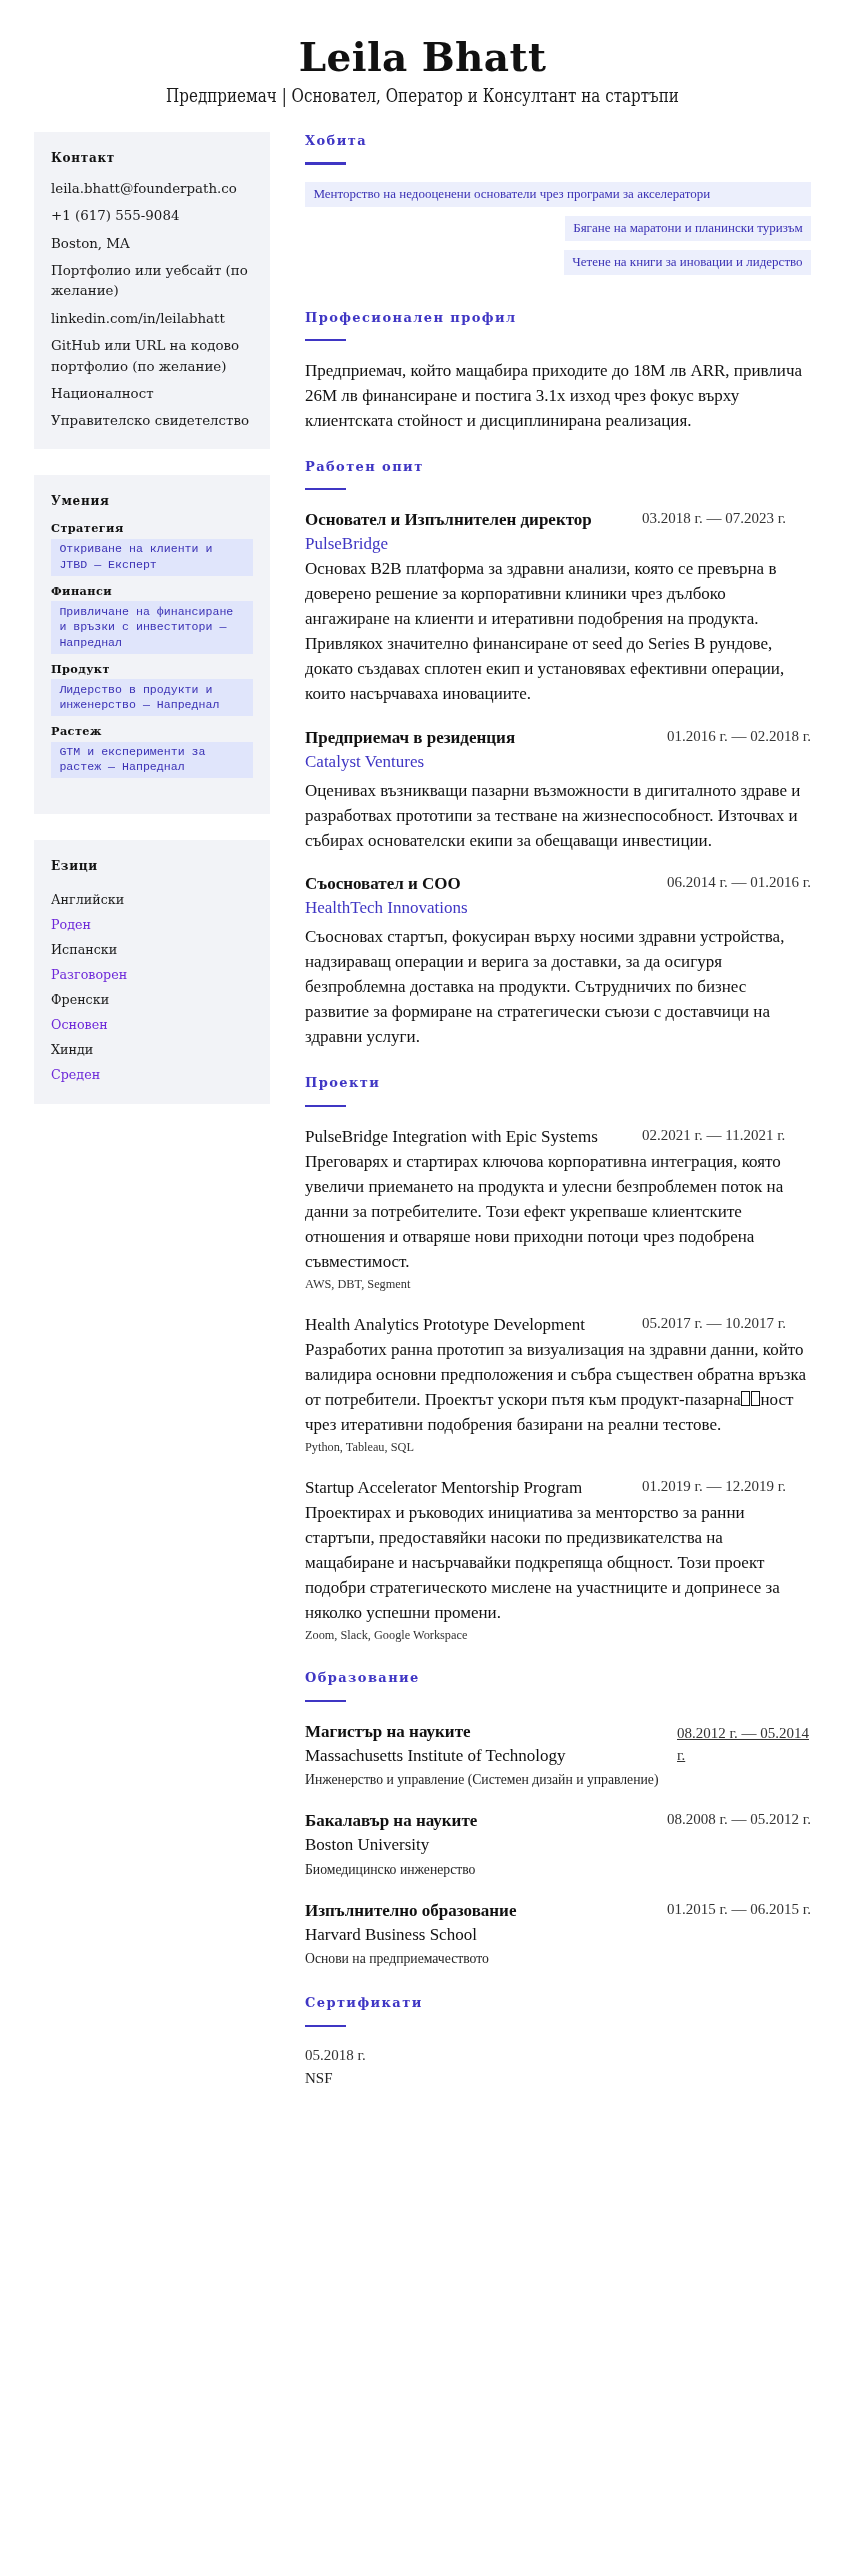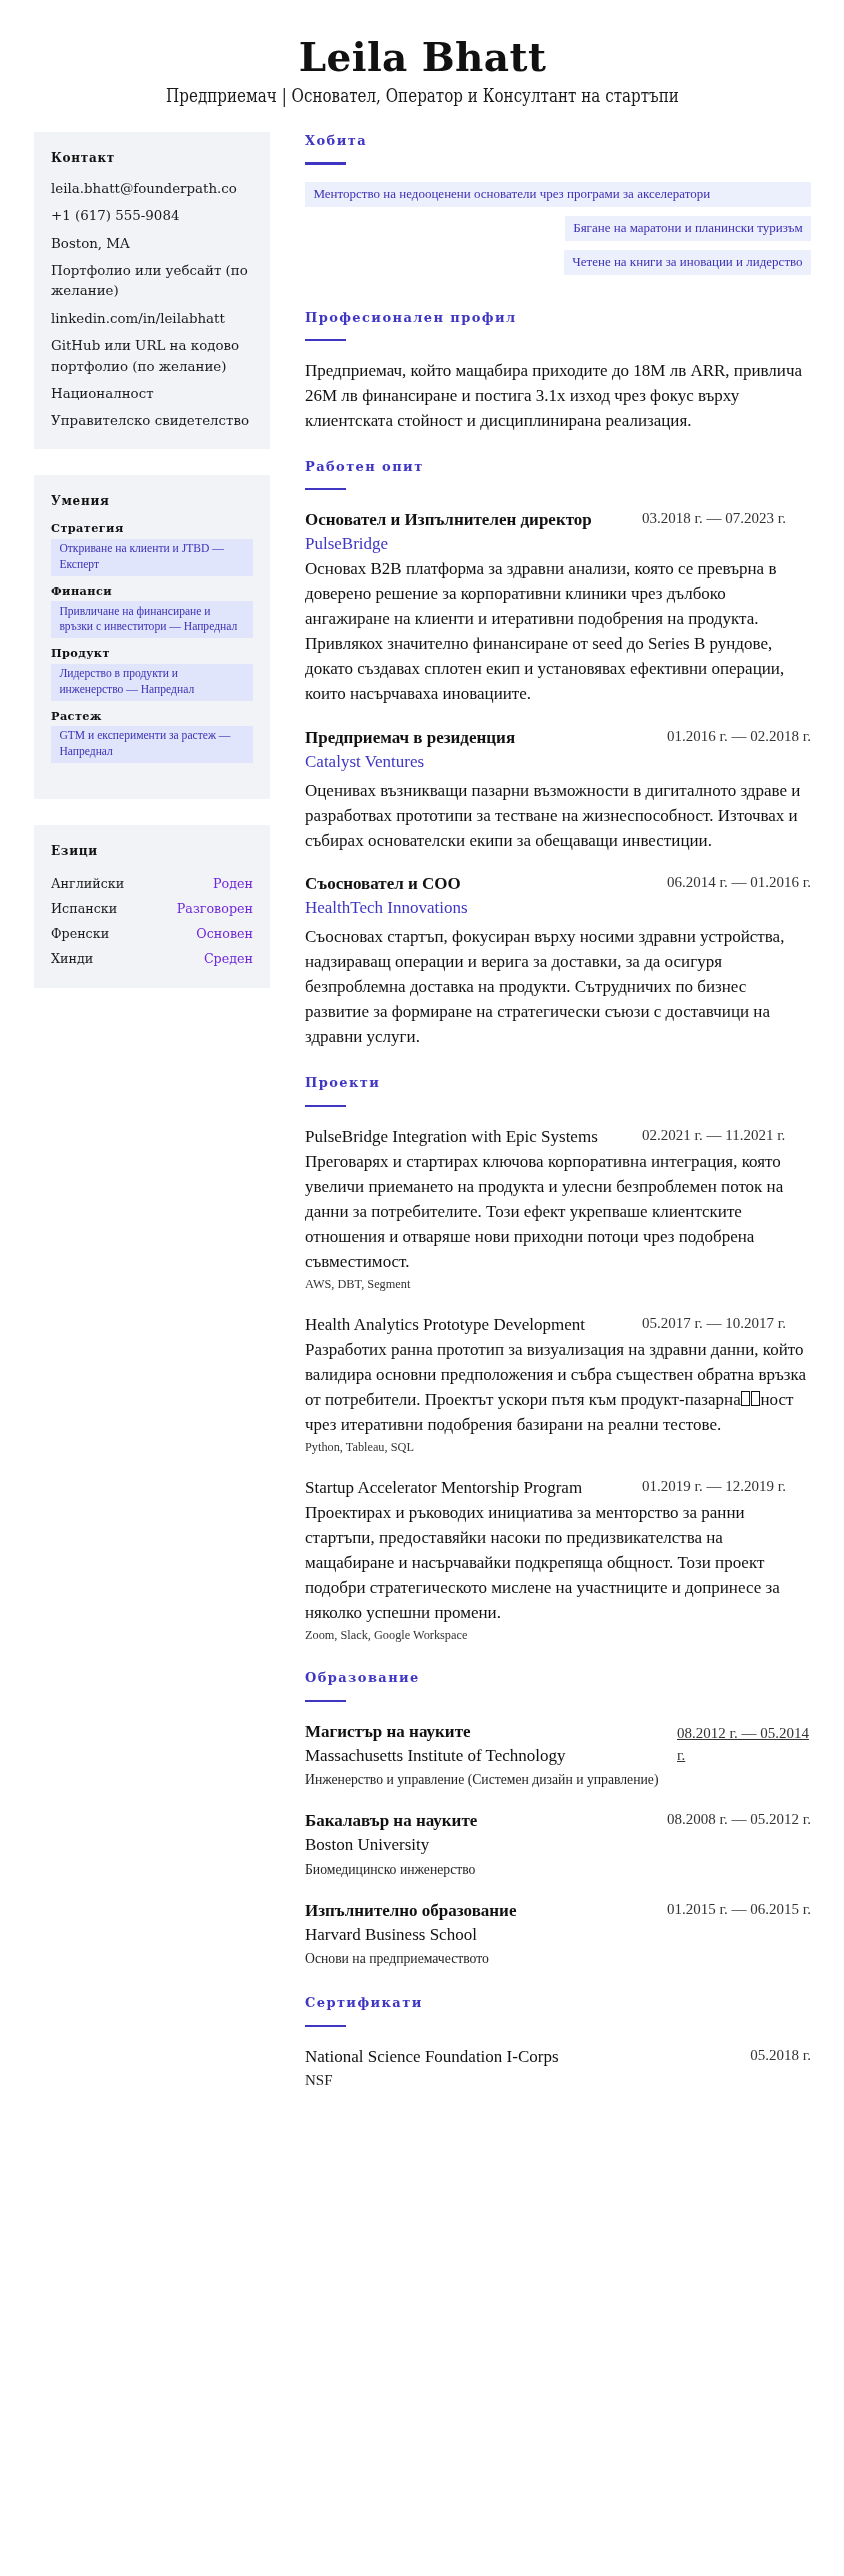--- a/index.html
+++ b/index.html
@@ -41,29 +41,29 @@
       margin-bottom: 7px; word-wrap: break-word;
     }
     .skill-group-title {
       font-family: "DejaVu Serif", serif;
       font-size: 11.3px; font-weight: bold; color: #111111;
       margin: 8.4px 0 3.5px 0; letter-spacing: 0.4px;
     }
     .skill-tag {
       background: #e0e5fb;
       color: #3b32b5;
-      font-family: Liberation Serif, serif;
+      font-family: Liberation Mono, monospace;
       font-size: 11.6px; line-height: 15.5px;
       padding: 2.1px 8.4px 3.5px 8.4px;
       margin-bottom: 5.6px;
     }
     .lang-row {
-      display: flex; justify-content: space-between;
-      font-family: "DejaVu Serif", serif;
-      font-size: 12.7px; line-height: 25px; color: #1a1a1a;
+      display: flex; justify-content: flex-start;
+      font-family: "DejaVu Serif", serif;
+      font-size: 12.7px; line-height: 25px; color: #1a1a1a; flex-direction: column;
     }
     .lang-row .lvl { color: #6d28d9; }
 
     .section { margin-bottom: 25px; }
     .section-title {
       font-family: "DejaVu Serif", serif;
       font-size: 13px; font-weight: bold; color: #3f36c4;
       letter-spacing: 1.4px; line-height: 18.3px;
     }
     .section-rule {
@@ -309,21 +309,20 @@
         </div>
       </div>
     </section>
 
     <section class="section">
       <h2 class="section-title">Сертификати</h2>
       <div class="section-rule"></div>
 
       <div class="entry">
         <div class="entry-head">
-          <div class="entry-title plain">National Science Foundation I-Corps</div>
           <div class="entry-date">05.2018 г.</div>
         </div>
         <div class="entry-field" style="font-size:15px">NSF</div>
       </div>
     </section>
 
   </main>
 </div>
 
 

